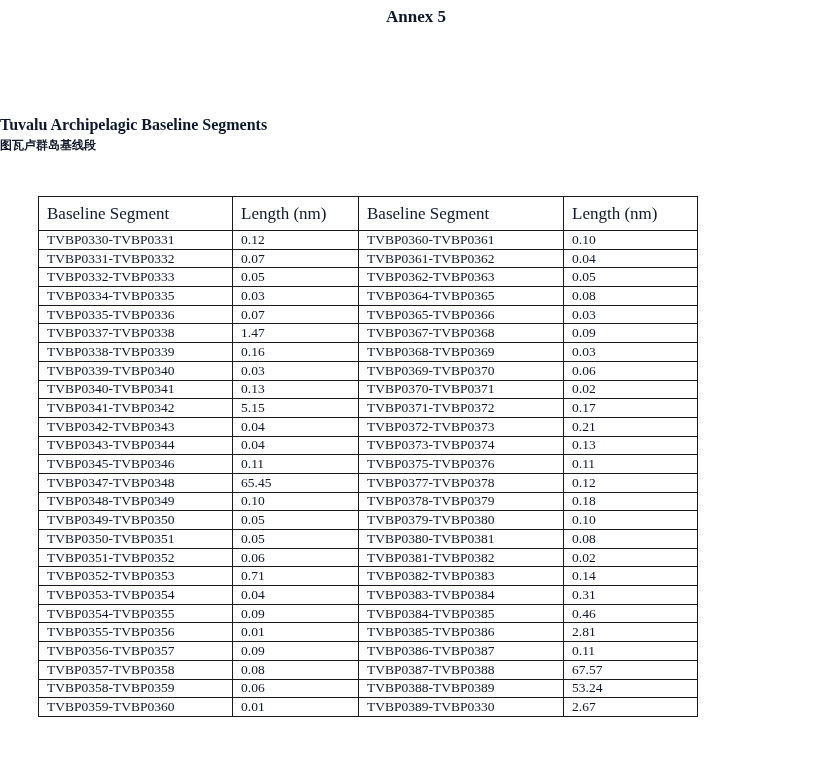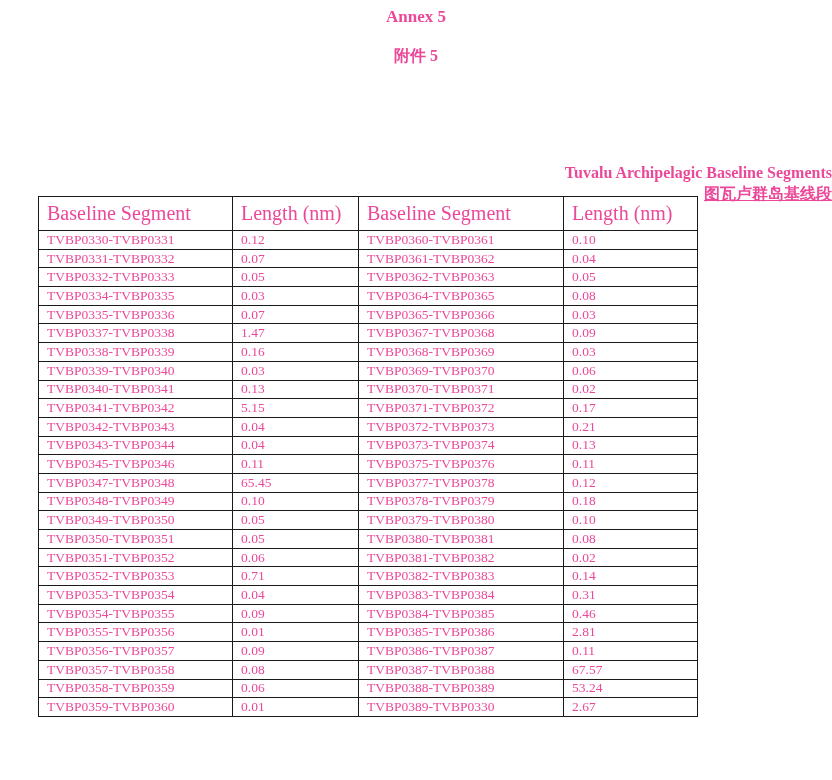--- a/index.html
+++ b/index.html
@@ -3,82 +3,80 @@
 <meta charset="utf-8">
 <style>
   * { margin: 0; padding: 0; box-sizing: border-box; }
   html, body { background: #ffffff; }
   .page {
     position: relative;
     width: 832px;
     height: 780px;
     background: #ffffff;
     font-family: "Liberation Serif", "DejaVu Serif", serif;
-    color: #ec4899;
+    color: #0f172a;
     overflow: hidden;
   }
   .annex-en {
     position: absolute;
     top: 7px; left: 0; width: 100%;
     text-align: center;
     font-size: 17px;
     font-weight: bold;
   }
   .annex-zh {
     position: absolute;
     top: 46px; left: 0; width: 100%;
     text-align: center;
     font-size: 16px;
     font-weight: bold;
   }
   .title-block {
     position: absolute;
     top: 114px; left: 0; width: 100%;
-    text-align: right;
+    text-align: left;
     font-weight: bold;
     line-height: 21px;
-    margin-top: 48px;
   }
   .title-en { font-size: 16px; }
-  .title-zh { font-size: 16px; text-decoration: underline; }
+  .title-zh { font-size: 12px; }
   table.seg-table {
     position: absolute;
     top: 196px;
     left: 38px;
     width: 659px;
     border-collapse: collapse;
     table-layout: fixed;
     font-size: 13.5px;
   }
   table.seg-table th,
   table.seg-table td {
     border: 1px solid #1a1a1a;
     padding: 0 6px 0 8px;
     text-align: left;
     vertical-align: middle;
     white-space: nowrap;
     overflow: hidden;
   }
   table.seg-table th {
     font-weight: normal;
-    font-size: 20px;
+    font-size: 17px;
     height: 34px;
   }
   table.seg-table td {
     height: 18.7px;
   }
 </style>
 </head>
 <body>
 
 <div class="page">
 
   <div class="annex-en">Annex 5</div>
 
-  <div class="annex-zh">附件 5</div>
 
   <div class="title-block">
     <div class="title-en">Tuvalu Archipelagic Baseline Segments</div>
     <div class="title-zh">图瓦卢群岛基线段</div>
   </div>
 
   <table class="seg-table">
     <colgroup>
       <col style="width:194px">
       <col style="width:126px">

